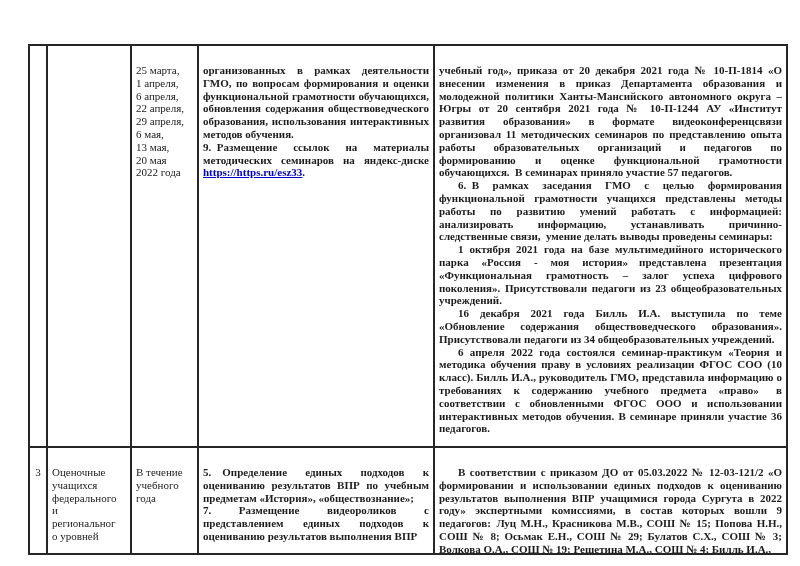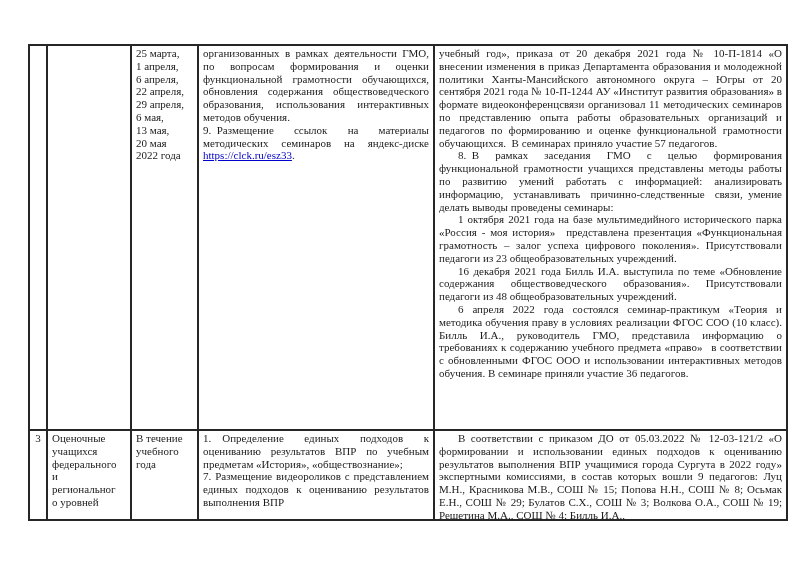--- a/index.html
+++ b/index.html
@@ -20,33 +20,34 @@
     position: absolute;
     left: 28px;
     top: 44px;
     width: 758px;
     border-collapse: collapse;
     table-layout: fixed;
   }
   table.doc-table td {
     border: 2px solid #262626;
     vertical-align: top;
-    padding: 1px 4px 0 4px;
+    padding: 18px 4px 0 4px;
     font-size: 11px;
     line-height: 12.8px;
     margin-top: 28px;
   }
   .clip-lg { height: 382px; overflow: hidden; }
   .clip-sm { height: 87px; overflow: hidden; }
   .row-3 td { line-height: 12.3px; }
   td.num-cell { text-align: center; padding: 1px 1px 0 1px; }
   .prelines { white-space: pre-line; text-align: left; }
   p.par {
     margin: 0;
     text-align: justify;
+    font-weight: bold;
   }
   p.par.indent { text-indent: 19px; }
   a.doc-link {
     color: #0000cd;
     text-decoration: underline;
     cursor: pointer;
   }
 </style>
 </head>
 <body>
@@ -75,29 +76,29 @@
 22 апреля,
 29 апреля,
 6 мая,
 13 мая,
 20 мая
 2022 года</div>
         </td>
         <td>
           <div class="clip-lg">
             <p class="par">организованных в рамках деятельности ГМО, по вопросам формирования и оценки функциональной грамотности обучающихся, обновления содержания обществоведческого образования, использования интерактивных методов обучения.</p>
-            <p class="par"><span>9. Размещение ссылок на материалы методических семинаров на яндекс-диске </span><a class="doc-link" href="#">https://clck.ru/esz33</a><span>.</span></p>
+            <p class="par"><span>9. Размещение ссылок на материалы методических семинаров на яндекс-диске </span><a class="doc-link" href="#">https://https.ru/esz33</a><span>.</span></p>
           </div>
         </td>
         <td>
           <div class="clip-lg">
             <p class="par">учебный год», приказа от 20 декабря 2021 года № 10-П-1814 «О внесении изменения в приказ Департамента образования и молодежной политики Ханты-Мансийского автономного округа – Югры от 20 сентября 2021 года № 10-П-1244 АУ «Институт развития образования» в формате видеоконференцсвязи организовал 11 методических семинаров по представлению опыта работы образовательных организаций и педагогов по формированию и оценке функциональной грамотности обучающихся. В семинарах приняло участие 57 педагогов.</p>
-            <p class="par indent">8. В рамках заседания ГМО с целью формирования функциональной грамотности учащихся представлены методы работы по развитию умений работать с информацией: анализировать информацию, устанавливать причинно-следственные связи, умение делать выводы проведены семинары:</p>
+            <p class="par indent">6. В рамках заседания ГМО с целью формирования функциональной грамотности учащихся представлены методы работы по развитию умений работать с информацией: анализировать информацию, устанавливать причинно-следственные связи, умение делать выводы проведены семинары:</p>
             <p class="par indent">1 октября 2021 года на базе мультимедийного исторического парка «Россия - моя история»  представлена презентация «Функциональная грамотность – залог успеха цифрового поколения». Присутствовали педагоги из 23 общеобразовательных учреждений.</p>
-            <p class="par indent">16 декабря 2021 года Билль И.А. выступила по теме «Обновление содержания обществоведческого образования». Присутствовали педагоги из 48 общеобразовательных учреждений.</p>
+            <p class="par indent">16 декабря 2021 года Билль И.А. выступила по теме «Обновление содержания обществоведческого образования». Присутствовали педагоги из 34 общеобразовательных учреждений.</p>
             <p class="par indent">6 апреля 2022 года состоялся семинар-практикум «Теория и методика обучения праву в условиях реализации ФГОС СОО (10 класс). Билль И.А., руководитель ГМО, представила информацию о требованиях к содержанию учебного предмета «право»  в соответствии с обновленными ФГОС ООО и использовании интерактивных методов обучения. В семинаре приняли участие 36 педагогов.</p>
           </div>
         </td>
       </tr>
       <tr class="row-3">
         <td class="num-cell">
           <div class="clip-sm">3</div>
         </td>
         <td>
           <div class="clip-sm prelines">Оценочные
@@ -107,21 +108,21 @@
 региональног
 о уровней</div>
         </td>
         <td>
           <div class="clip-sm prelines">В течение
 учебного
 года</div>
         </td>
         <td>
           <div class="clip-sm">
-            <p class="par">1. Определение единых подходов к оцениванию результатов ВПР по учебным предметам «История», «обществознание»;</p>
+            <p class="par">5. Определение единых подходов к оцениванию результатов ВПР по учебным предметам «История», «обществознание»;</p>
             <p class="par">7. Размещение видеороликов с представлением единых подходов к оцениванию результатов выполнения ВПР</p>
           </div>
         </td>
         <td>
           <div class="clip-sm">
             <p class="par indent">В соответствии с приказом ДО от 05.03.2022 № 12-03-121/2 «О формировании и использовании единых подходов к оцениванию результатов выполнения ВПР учащимися города Сургута в 2022 году» экспертными комиссиями, в состав которых вошли 9 педагогов: Луц М.Н., Красникова М.В., СОШ № 15; Попова Н.Н., СОШ № 8; Осьмак Е.Н., СОШ № 29; Булатов С.Х., СОШ № 3; Волкова О.А., СОШ № 19; Решетина М.А., СОШ № 4; Билль И.А.,</p>
           </div>
         </td>
       </tr>
     </tbody>

